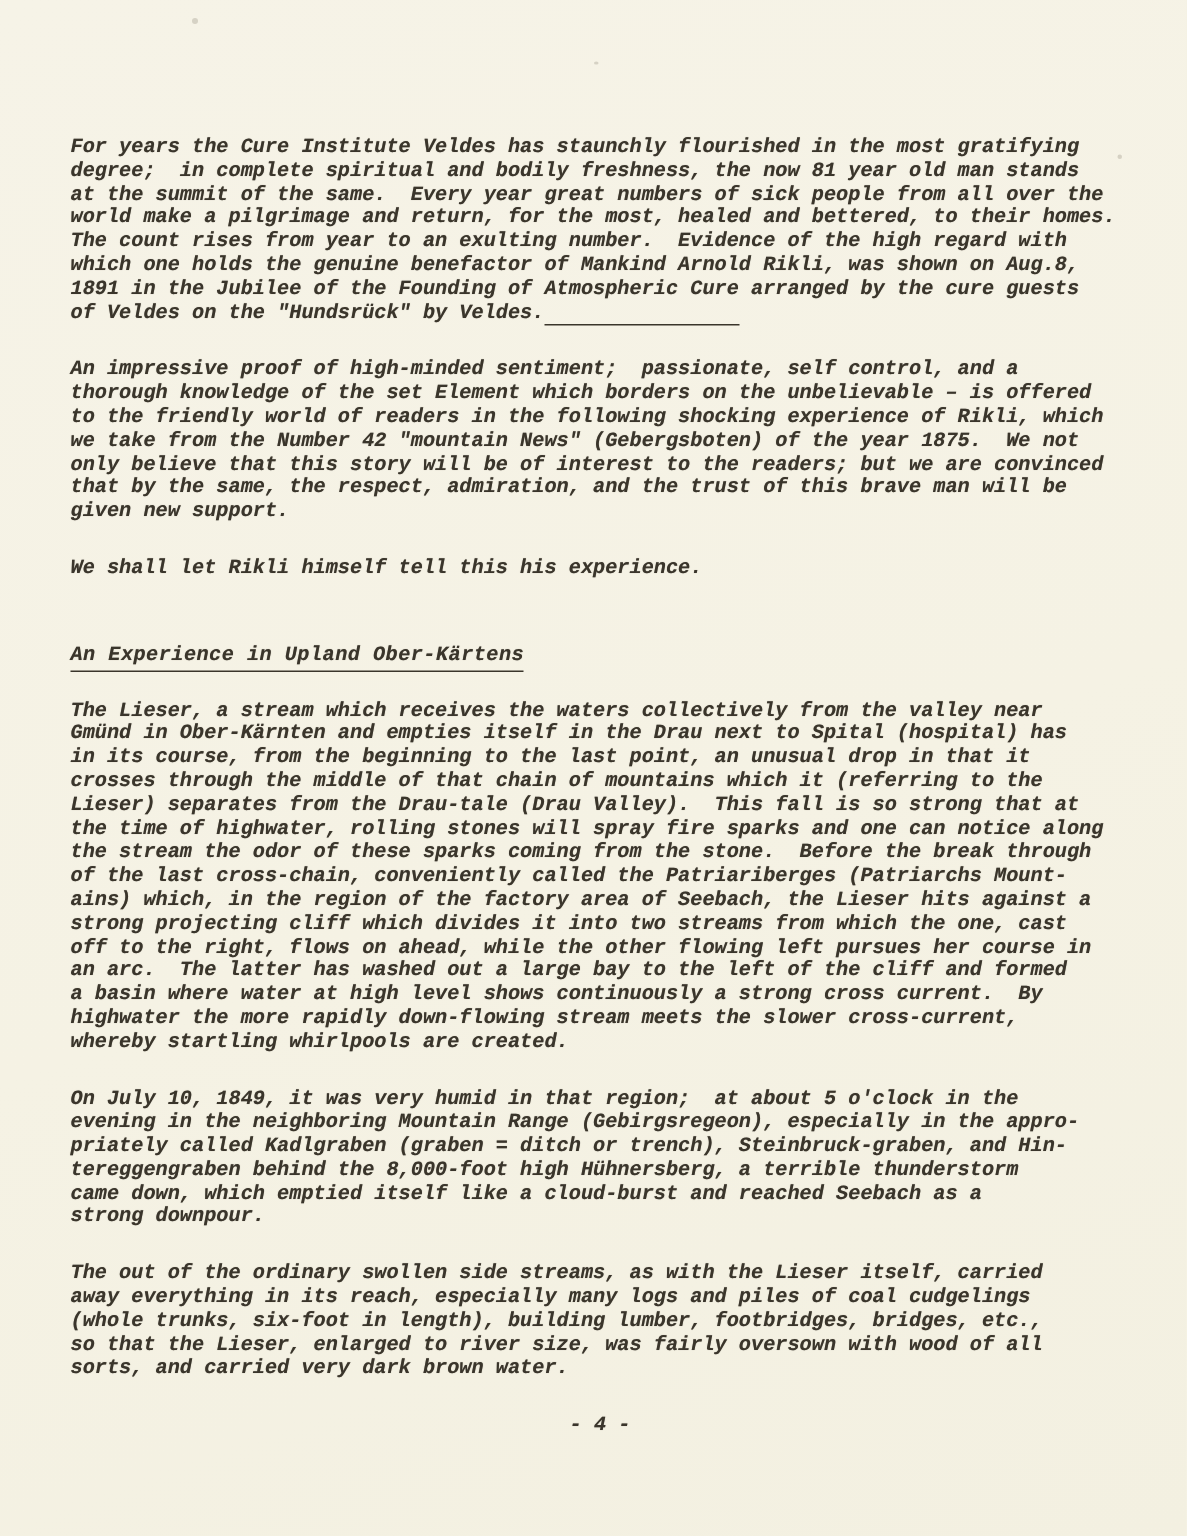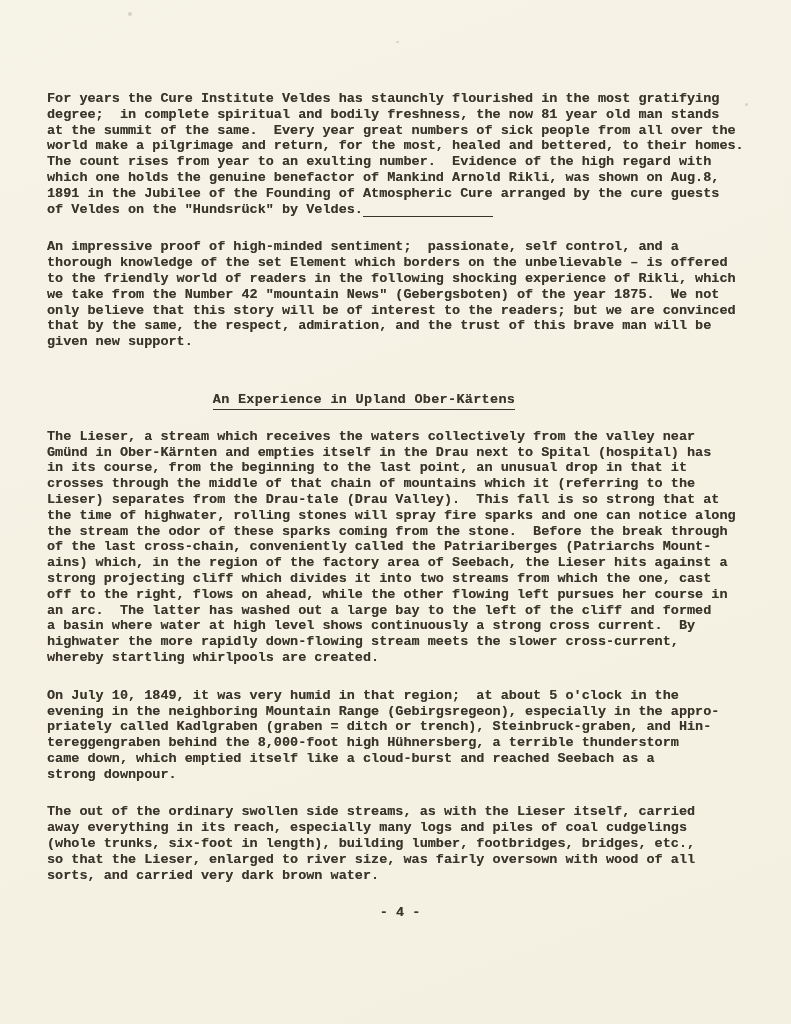--- a/index.html
+++ b/index.html
@@ -18,29 +18,30 @@
     font-size: 13.5px;
     line-height: 15.8px;
     color: #3a352b;
   }
   .content {
     position: absolute;
     left: 47px;
     top: 0;
     width: 706px;
     padding-top: 91px;
+    font-style: italic;
   }
   .tw {
     margin: 0 0 22px 0;
     white-space: pre;
     text-shadow: 0 0 0.5px rgba(56, 51, 41, 0.55);
   }
   .heading-row {
     margin: 42px 0 21px 0;
-    text-align: center;
+    text-align: left;
     padding-right: 72px;
     white-space: pre;
   }
   .heading-row .heading-text {
     letter-spacing: 0.3px;
     text-shadow: 0 0 0.5px rgba(56, 51, 41, 0.55);
     border-bottom: 1.6px solid #3a352b;
     padding-bottom: 2px;
   }
   .underline-inline {
@@ -83,20 +84,21 @@
 of Veldes on the "Hundsrück" by Veldes.</span></p>
 
     <p class="tw">An impressive proof of high-minded sentiment;  passionate, self control, and a
 thorough knowledge of the set Element which borders on the unbelievable – is offered
 to the friendly world of readers in the following shocking experience of Rikli, which
 we take from the Number 42 "mountain News" (Gebergsboten) of the year 1875.  We not
 only believe that this story will be of interest to the readers; but we are convinced
 that by the same, the respect, admiration, and the trust of this brave man will be
 given new support.</p>
 
+    <p class="tw">We shall let Rikli himself tell this his experience.</p>
 
     <div class="heading-row"><span class="heading-text">An Experience in Upland Ober-Kärtens</span></div>
 
     <p class="tw">The Lieser, a stream which receives the waters collectively from the valley near
 Gmünd in Ober-Kärnten and empties itself in the Drau next to Spital (hospital) has
 in its course, from the beginning to the last point, an unusual drop in that it
 crosses through the middle of that chain of mountains which it (referring to the
 Lieser) separates from the Drau-tale (Drau Valley).  This fall is so strong that at
 the time of highwater, rolling stones will spray fire sparks and one can notice along
 the stream the odor of these sparks coming from the stone.  Before the break through

